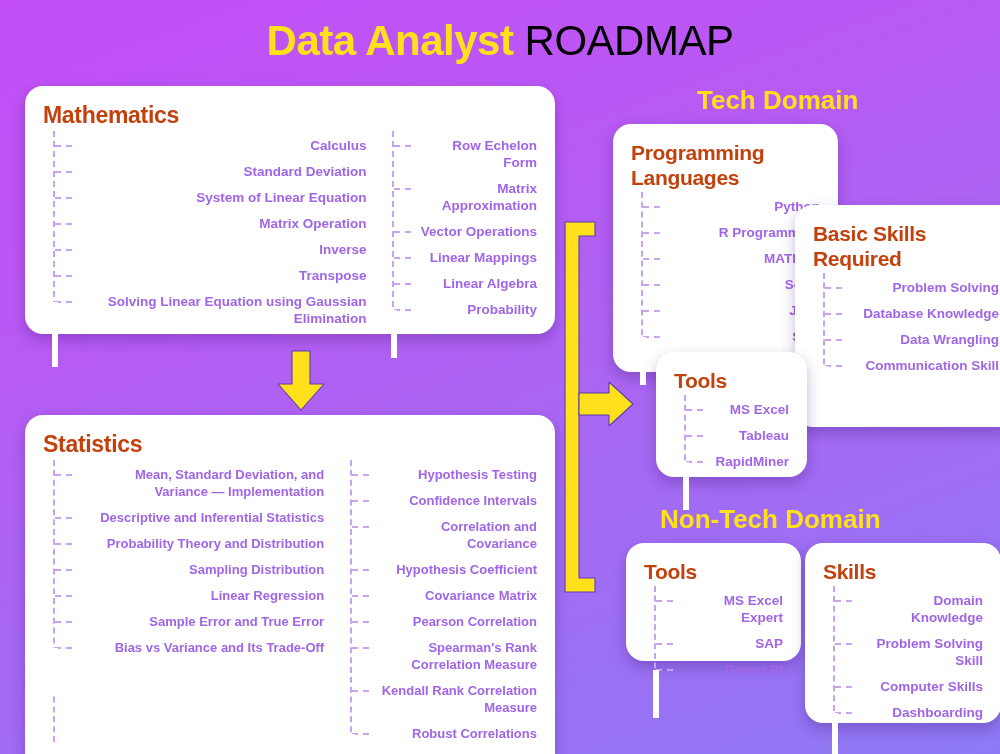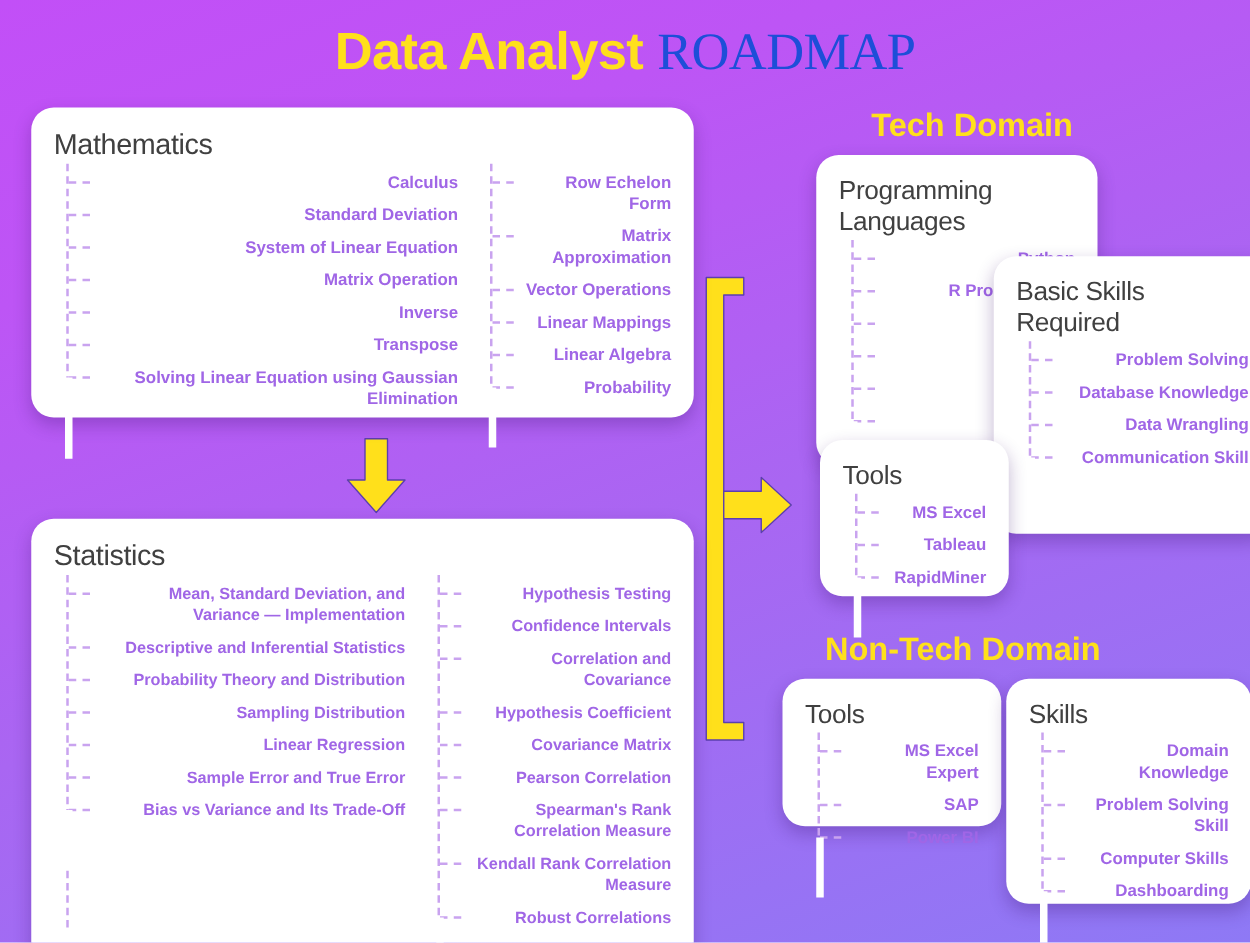--- a/index.html
+++ b/index.html
@@ -26,23 +26,22 @@
     font-size: 42px;
     line-height: 50px;
     letter-spacing: -0.5px;
     white-space: nowrap;
   }
   .title .t-strong {
     color: #ffe01b;
     font-weight: 700;
   }
   .title .t-light {
-    color: #1d4ed8;
+    color: #000000;
     font-weight: 400;
-    font-family: Liberation Serif, serif;
   }
 
   
   .section-label {
     position: absolute;
     color: #ffe01b;
     font-weight: 700;
     font-size: 26px;
     line-height: 30px;
     white-space: nowrap;
@@ -53,22 +52,22 @@
   
   .card {
     position: absolute;
     background: #ffffff;
     border-radius: 18px;
     box-shadow: 0 6px 14px rgba(60, 20, 110, 0.30);
     padding: 16px 18px 14px 18px;
   }
   .card h2 {
     font-size: 21px;
-    font-weight: 400;
-    color: #404040;
+    font-weight: 700;
+    color: #c2410c;
     line-height: 25px;
     letter-spacing: -0.3px;
     margin-bottom: 2px;
   }
   .card.big h2 { font-size: 23px; line-height: 27px; }
 
   
   .tree {
     list-style: none;
     position: relative;
@@ -149,21 +148,21 @@
     z-index: 4;
   }
   #card-tools-nontech {
     left: 626px; top: 543px; width: 175px; height: 118px;
   }
   #card-skills-nontech {
     left: 805px; top: 543px; width: 196px; height: 180px;
     z-index: 3;
   }
 
-  #card-programming { z-index: 2; margin-left: 40px; }
+  #card-programming { z-index: 2; }
   #card-mathematics, #card-statistics { z-index: 1; }
 
   
   .arrow-down {
     position: absolute;
     left: 278px;
     top: 351px;
     width: 46px;
     height: 59px;
   }

